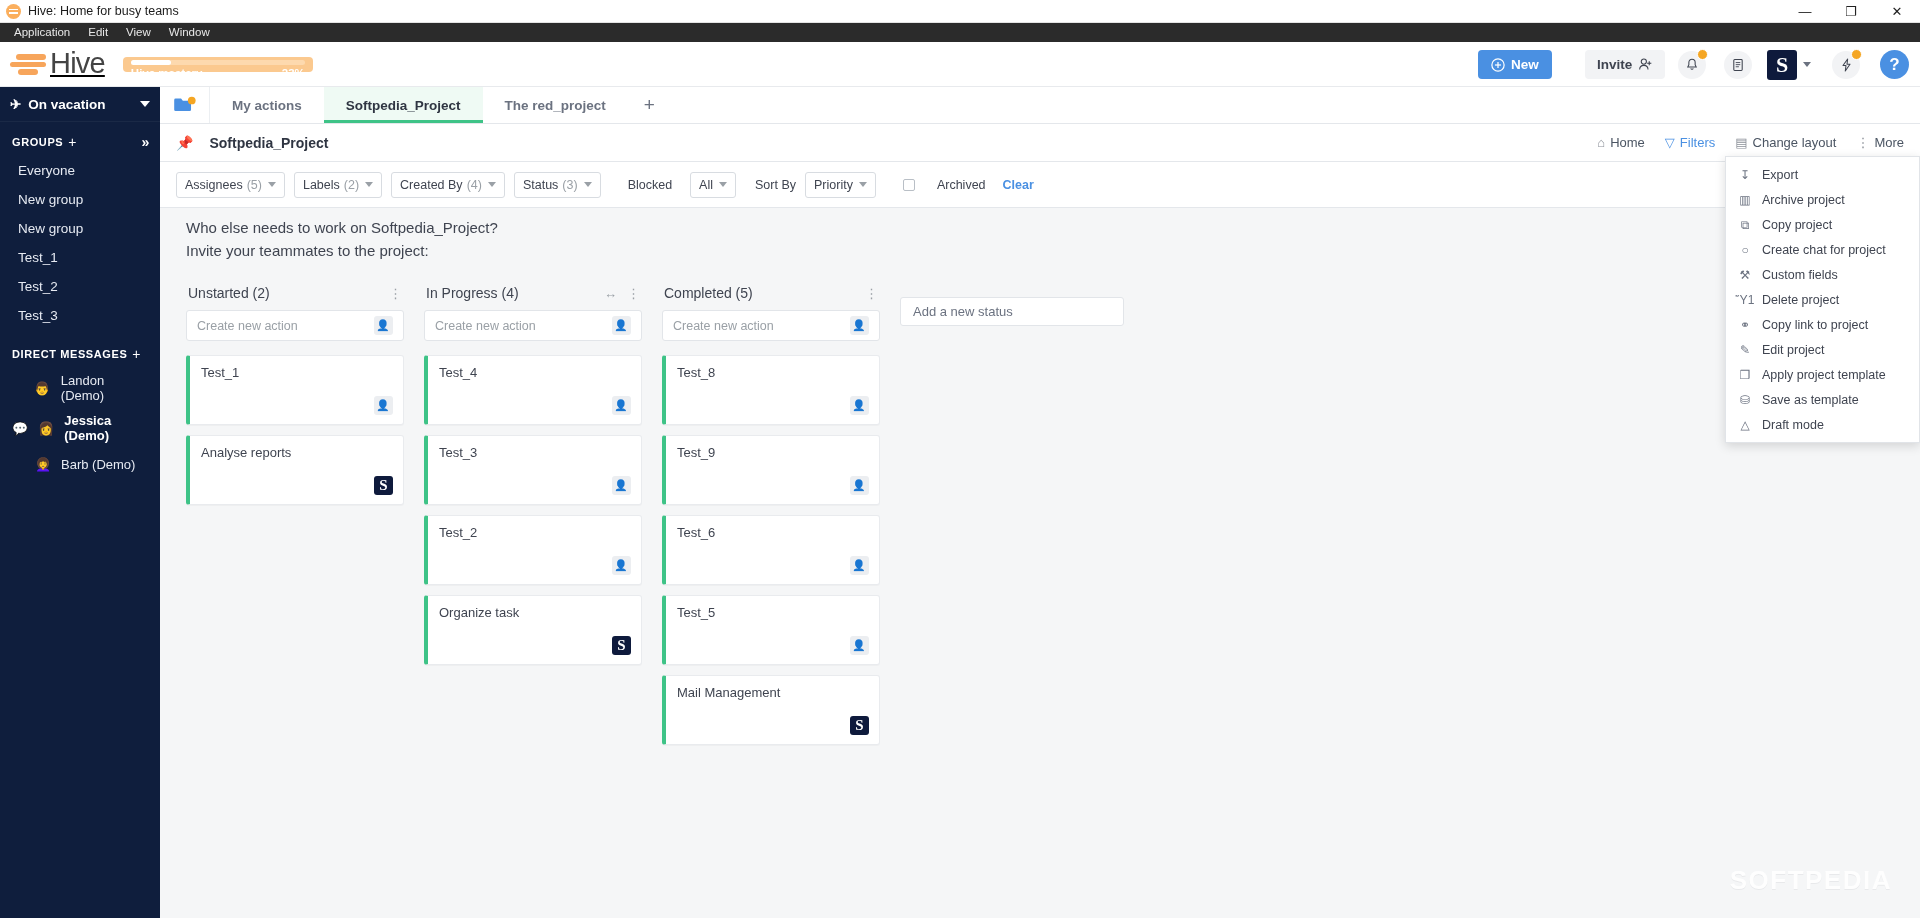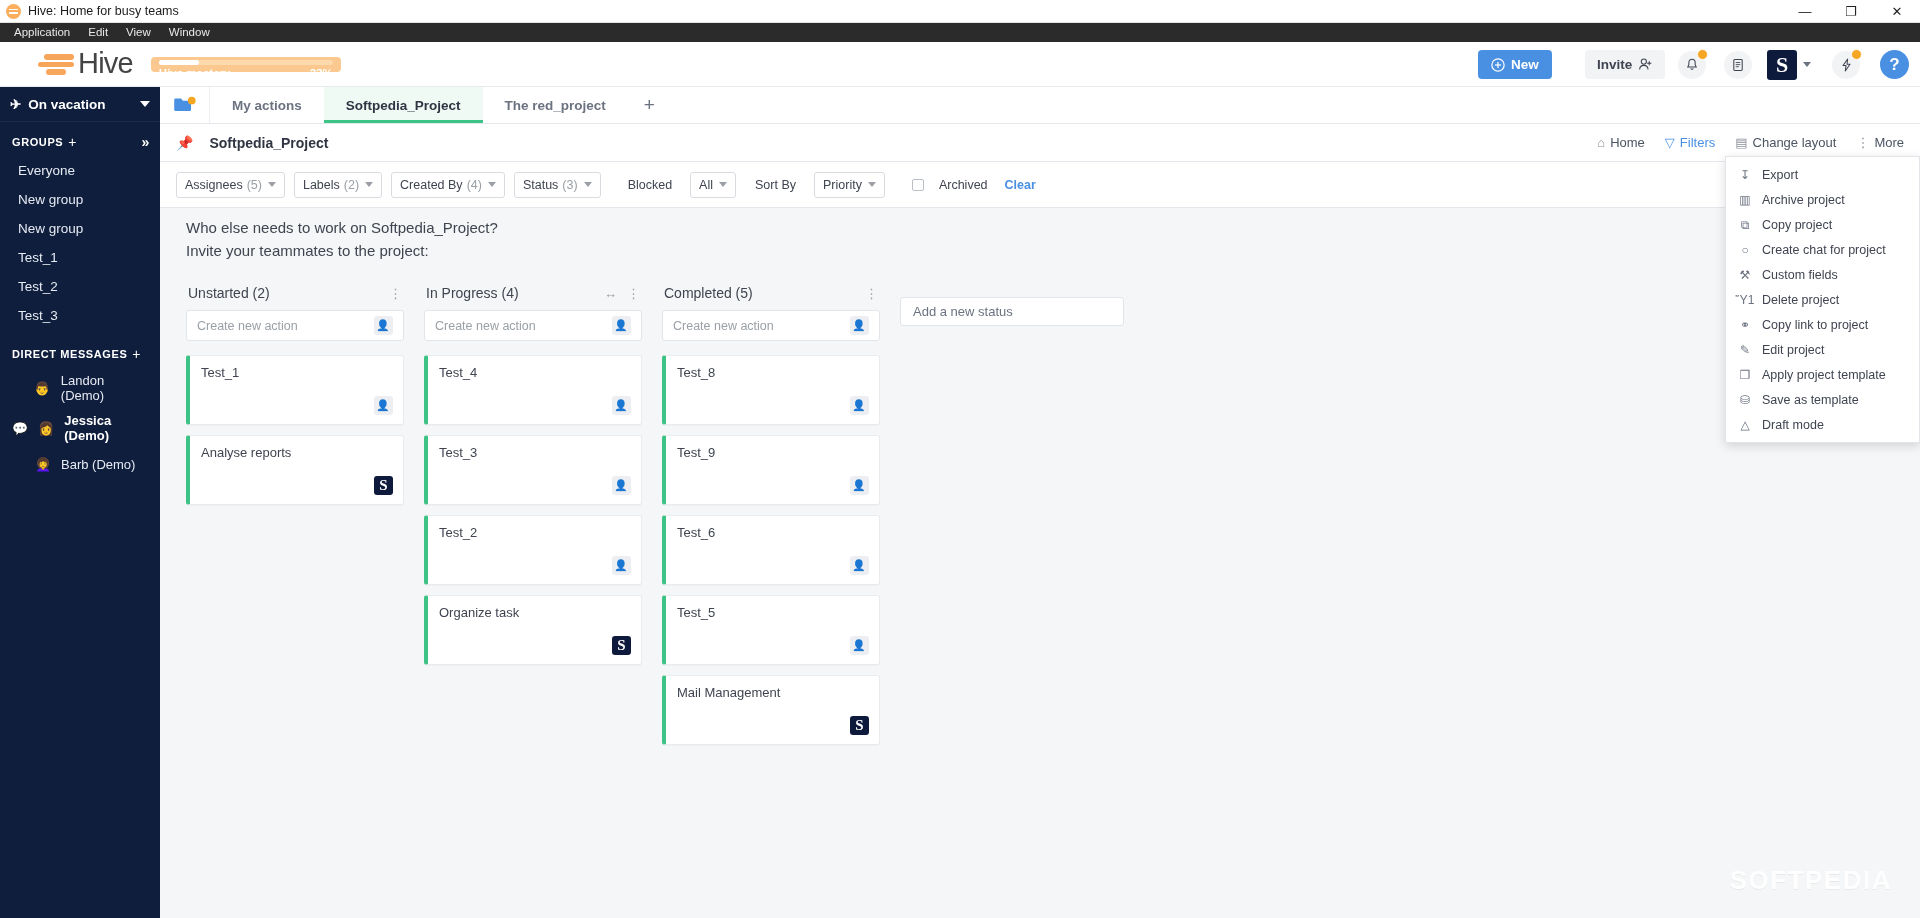--- a/index.html
+++ b/index.html
@@ -39,21 +39,21 @@
   }
   .menubar span {
     color: #e8e8e8; font-size: 11.5px; padding: 0 9px; line-height: 19px;
   }
 
   
   .hivebar {
     height: 45px; background: #fff; display: flex; align-items: center;
     border-bottom: 1px solid #e8eaed; position: relative;
   }
-  .logo-wrap { display: flex; align-items: center; padding-left: 38px; }
+  .logo-wrap { display: flex; align-items: center; padding-left: 10px; text-decoration: underline; }
   .logo-mark { width: 38px; height: 26px; position: relative; margin-right: 2px; }
   .logo-mark i {
     position: absolute; display: block; height: 5.5px; border-radius: 3px;
     background: #f7a55b;
   }
   .lm1 { top: 3px;  left: 6px;  width: 30px; }
   .lm2 { top: 10.5px; left: 0px;  width: 36px; }
   .lm3 { top: 18px; left: 8px;  width: 20px; }
   .logo-text {
     font-size: 29px; color: #444; letter-spacing: -0.8px; font-weight: 400;
@@ -532,26 +532,26 @@
             <span class="cnt">(3)</span>
             <span class="cd"></span>
           </div>
         </div>
       <span class="plain-lbl">Blocked</span>
       <div class="chip" style="margin-left:9px">
         <span>All</span>
         <span class="cd"></span>
       </div>
       <span class="plain-lbl" style="margin-left:10px">Sort By</span>
-      <div class="chip" style="margin-left:9px">
+      <div class="chip" style="">
         <span>Priority</span>
         <span class="cd"></span>
       </div>
       <span class="cb"></span>
-      <span class="plain-lbl" style="margin-left:6px">Archived</span>
+      <span class="plain-lbl" style="margin-left:13px">Archived</span>
       <span class="link-blue">Clear</span>
     </div>
 
     <div class="invitebar">
       <div class="invite-txt">
         <div>Who else needs to work on Softpedia_Project?</div>
         <div>Invite your teammates to the project:</div>
       </div>
       <div class="invite-btn">Invite</div>
     </div>

